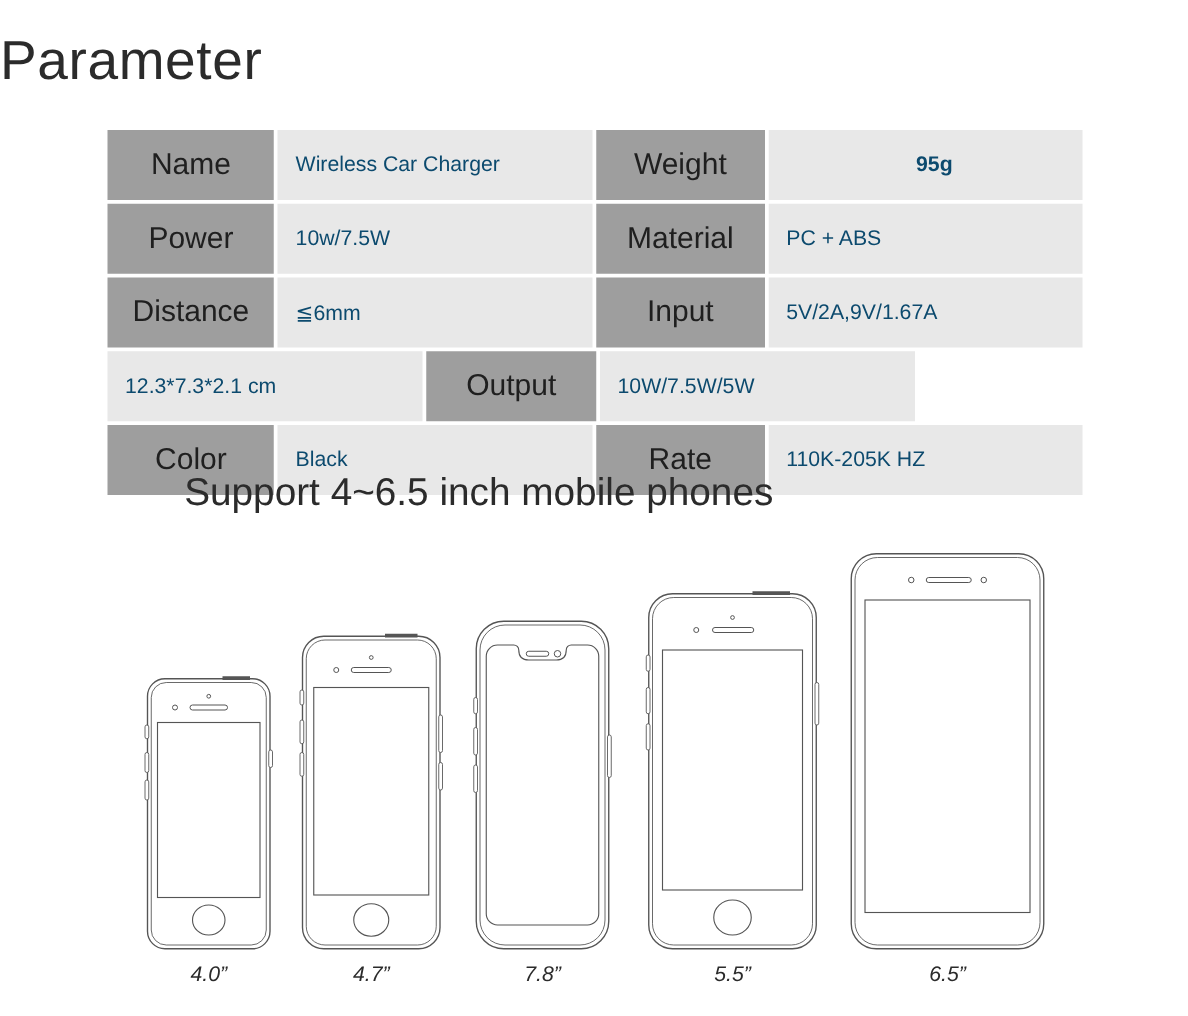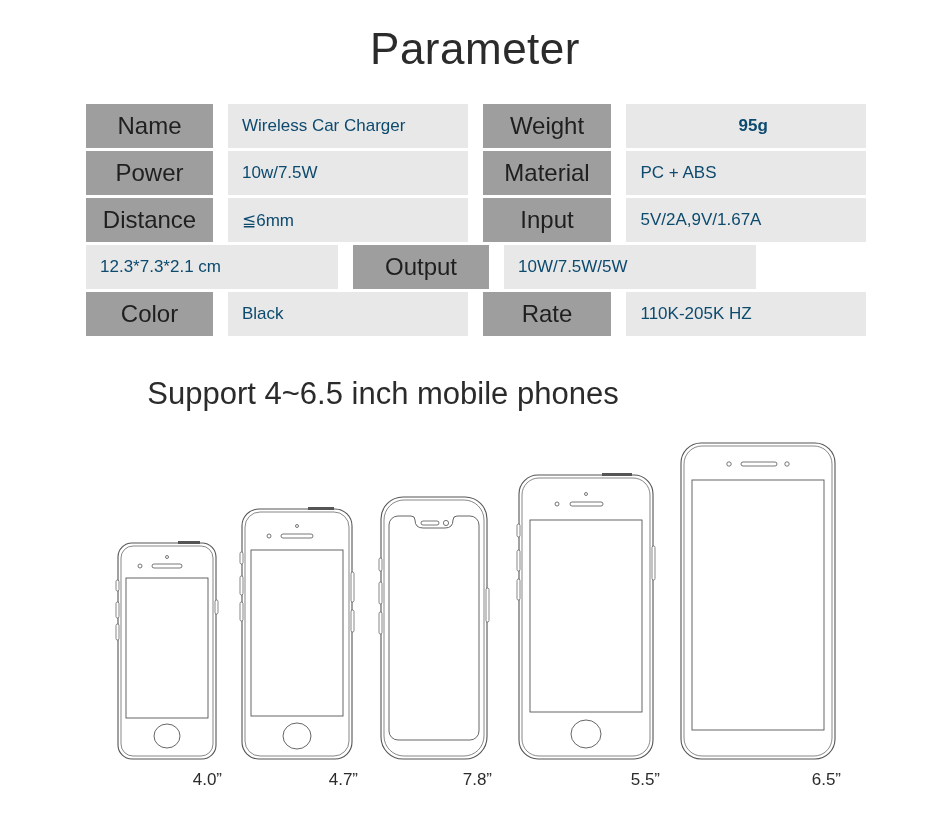--- a/index.html
+++ b/index.html
@@ -16,41 +16,40 @@
     height: 813px;
     background: #fff;
   }
 
   
   .title {
     position: absolute;
     top: 24px;
     left: 0;
     width: 950px;
-    text-align: center;
     font-size: 44px;
     font-weight: 400;
     color: #2b2b2b;
     letter-spacing: 0.5px;
   }
 
   
   .param-table {
     position: absolute;
     left: 86px;
     top: 104px;
     width: 780px;
     display: flex;
     flex-direction: column;
     gap: 3px;
   }
   .param-row {
     display: flex;
-    height: 44px;
-    gap: 15px;
+    height: 56px;
+    gap: 3px;
   }
   .cell {
     display: flex;
     align-items: center;
     height: 100%;
   }
   .cell-label {
     background: #9e9e9e;
     color: #1f1f1f;
     justify-content: center;
@@ -97,23 +96,24 @@
     position: absolute;
     bottom: 48px;
   }
   .phone svg { display: block; }
   .phone-label {
     position: absolute;
     top: 100%;
     left: 0;
     width: 100%;
     margin-top: 8px;
-    text-align: right;
+    text-align: center;
     font-size: 17px;
     color: #2b2b2b;
+    font-style: italic;
   }
   .p1 { left: 112px;  width: 110px; }
   .p2 { left: 236px;  width: 122px; }
   .p3 { left: 376px;  width: 116px; }
   .p4 { left: 512px;  width: 148px; }
   .p5 { left: 675px;  width: 166px; }
 </style>
 </head>
 <body>
 

